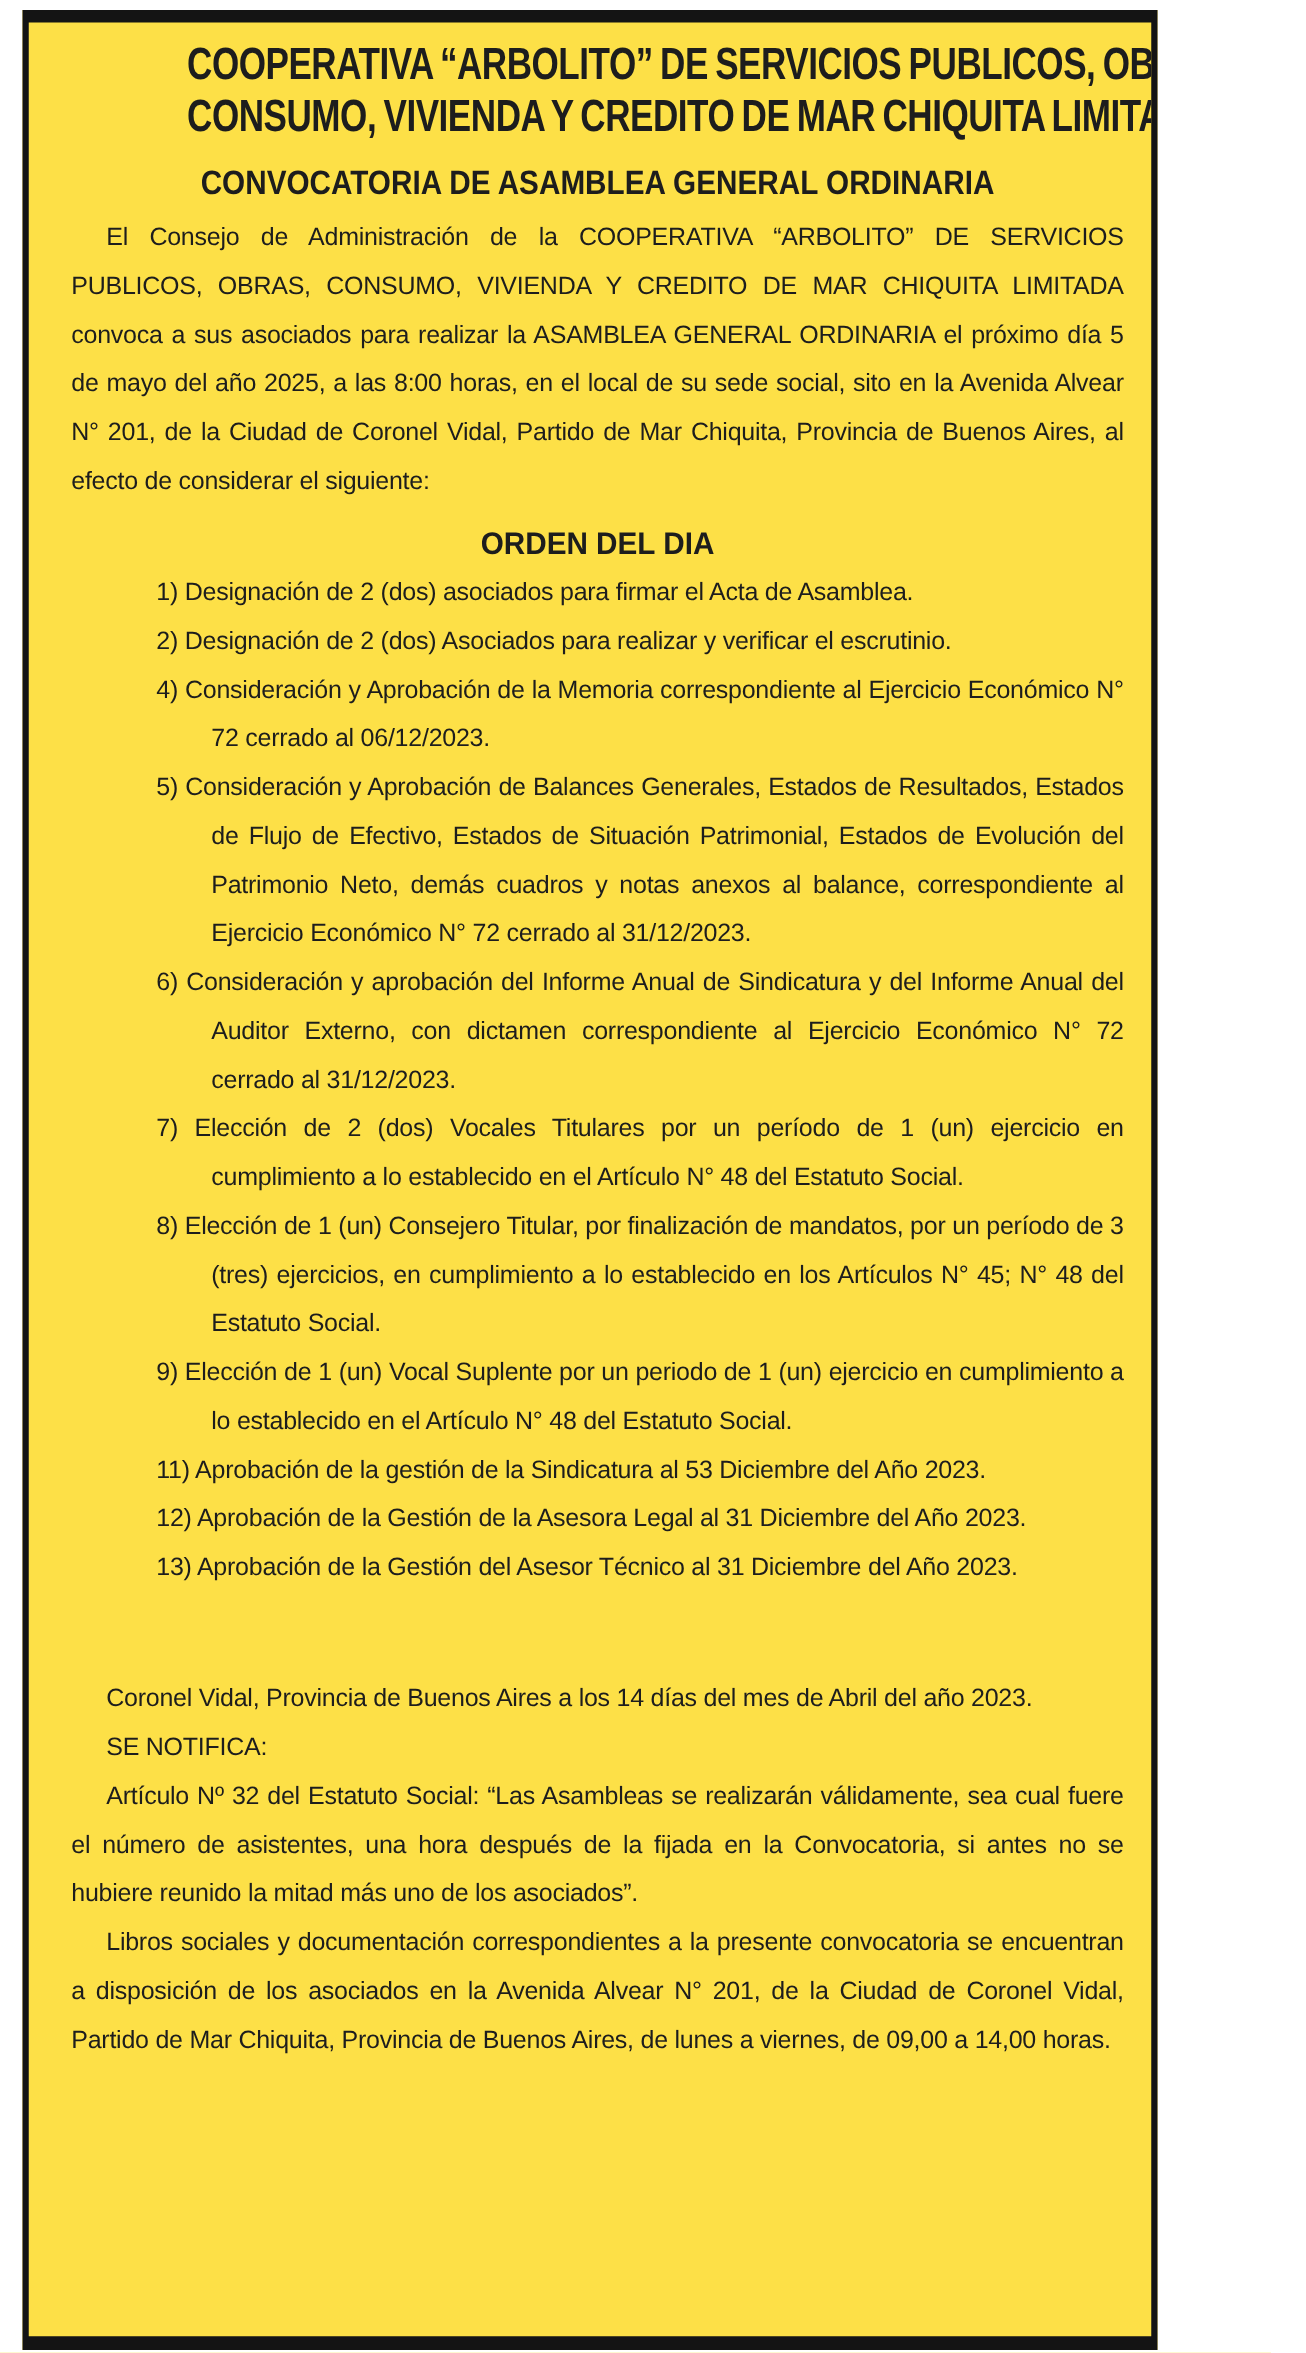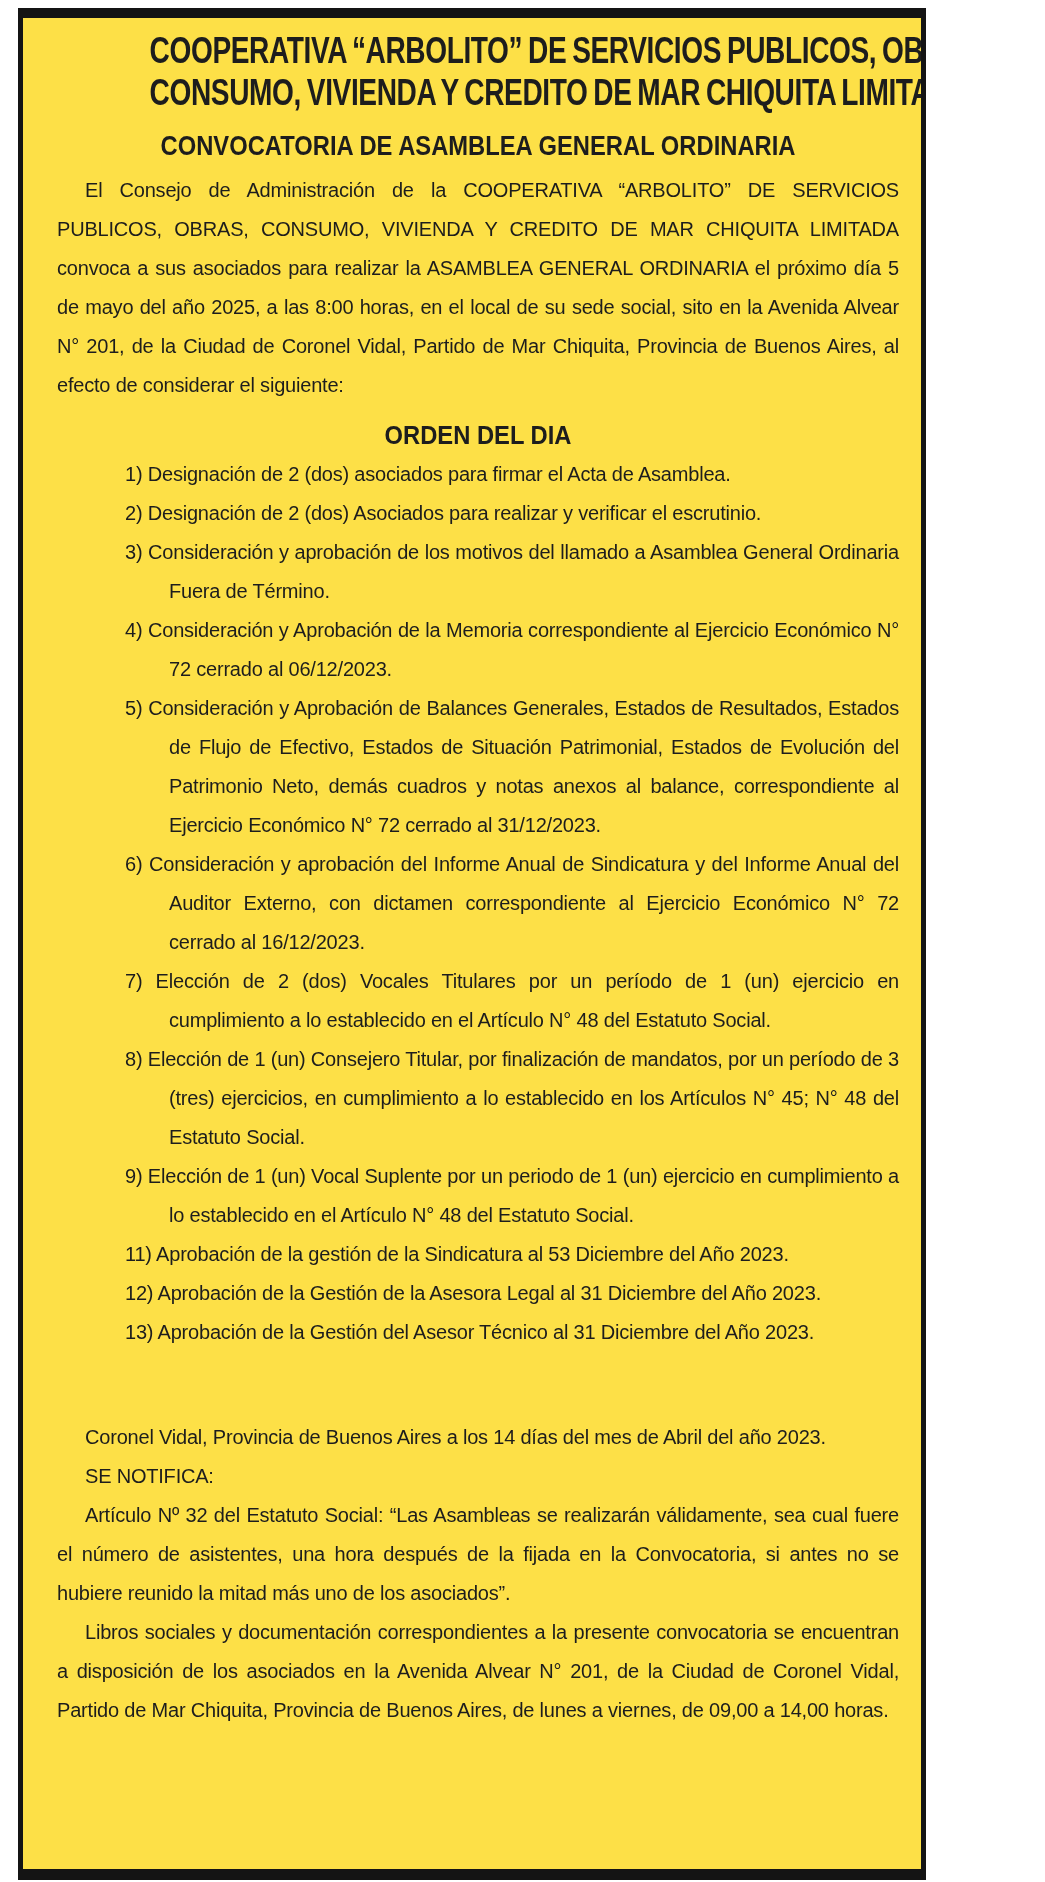--- a/index.html
+++ b/index.html
@@ -106,24 +106,23 @@
 
   <h2 class="subtitle">CONVOCATORIA DE ASAMBLEA GENERAL ORDINARIA</h2>
 
   <p class="doc-text intro">El Consejo de Administración de la COOPERATIVA “ARBOLITO” DE SERVICIOS PUBLICOS, OBRAS, CONSUMO, VIVIENDA Y CREDITO DE MAR CHIQUITA LIMITADA convoca a sus asociados para realizar la ASAMBLEA GENERAL ORDINARIA el próximo día 5 de mayo del año 2025, a las 8:00 horas, en el local de su sede social, sito en la Avenida Alvear N° 201, de la Ciudad de Coronel Vidal, Partido de Mar Chiquita, Provincia de Buenos Aires, al efecto de considerar el siguiente:</p>
 
   <h3 class="agenda-heading">ORDEN DEL DIA</h3>
 
   <div class="agenda-list doc-text">
     <div class="agenda-item">1) Designación de 2 (dos) asociados para firmar el Acta de Asamblea.</div>
     <div class="agenda-item">2) Designación de 2 (dos) Asociados para realizar y verificar el escrutinio.</div>
-    <div class="agenda-item">3) Consideración y aprobación de los motivos del llamado a Asamblea General Ordinaria Fuera de Término.</div>
     <div class="agenda-item">4) Consideración y Aprobación de la Memoria correspondiente al Ejercicio Económico N° 72 cerrado al 06/12/2023.</div>
     <div class="agenda-item">5) Consideración y Aprobación de Balances Generales, Estados de Resultados, Estados de Flujo de Efectivo, Estados de Situación Patrimonial, Estados de Evolución del Patrimonio Neto, demás cuadros y notas anexos al balance, correspondiente al Ejercicio Económico N° 72 cerrado al 31/12/2023.</div>
-    <div class="agenda-item">6) Consideración y aprobación del Informe Anual de Sindicatura y del Informe Anual del Auditor Externo, con dictamen correspondiente al Ejercicio Económico N° 72 cerrado al 16/12/2023.</div>
+    <div class="agenda-item">6) Consideración y aprobación del Informe Anual de Sindicatura y del Informe Anual del Auditor Externo, con dictamen correspondiente al Ejercicio Económico N° 72 cerrado al 31/12/2023.</div>
     <div class="agenda-item">7) Elección de 2 (dos) Vocales Titulares por un período de 1 (un) ejercicio en cumplimiento a lo establecido en el Artículo N° 48 del Estatuto Social.</div>
     <div class="agenda-item">8) Elección de 1 (un) Consejero Titular, por finalización de mandatos, por un período de 3 (tres) ejercicios, en cumplimiento a lo establecido en los Artículos N° 45; N° 48 del Estatuto Social.</div>
     <div class="agenda-item">9) Elección de 1 (un) Vocal Suplente por un periodo de 1 (un) ejercicio en cumplimiento a lo establecido en el Artículo N° 48 del Estatuto Social.</div>
     <div class="agenda-item">11) Aprobación de la gestión de la Sindicatura al 53 Diciembre del Año 2023.</div>
     <div class="agenda-item">12) Aprobación de la Gestión de la Asesora Legal al 31 Diciembre del Año 2023.</div>
     <div class="agenda-item">13) Aprobación de la Gestión del Asesor Técnico al 31 Diciembre del Año 2023.</div>
   </div>
 
   <div class="closing doc-text">
     <p class="one-line">Coronel Vidal, Provincia de Buenos Aires a los 14 días del mes de Abril del año 2023.</p>

